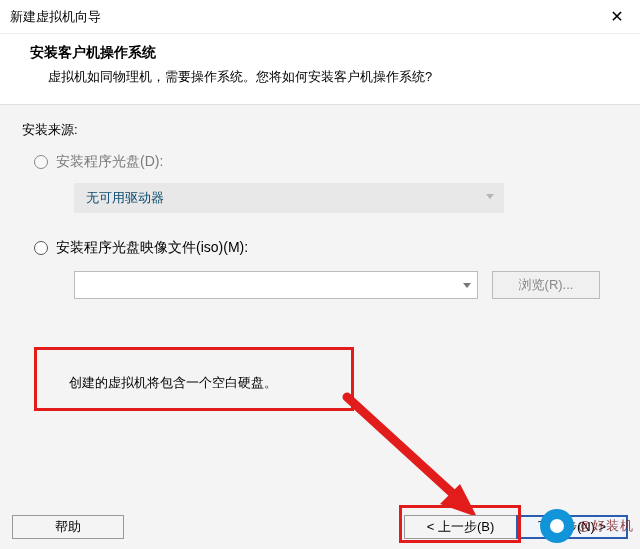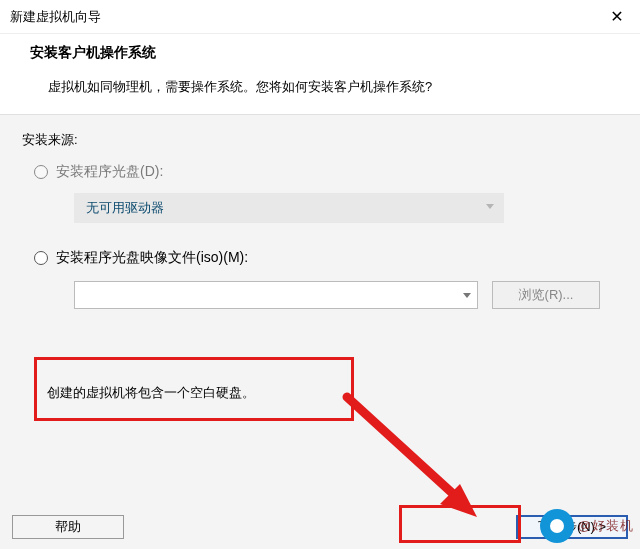--- a/index.html
+++ b/index.html
@@ -49,21 +49,21 @@
 
   
   .header {
     background: #fff;
     padding: 10px 30px 18px 30px;
     border-bottom: 1px solid #e0e0e0;
   }
   .header .heading {
     font-weight: bold;
     font-size: 14px;
-    margin-bottom: 16px;
+    margin-bottom: 6px;
   }
   .header .subheading {
     font-size: 13px;
     margin-left: 18px;
   }
 
   
   .body {
     padding: 16px 22px 0 22px;
   }
@@ -169,20 +169,21 @@
   .later-block {
     margin-top: 48px;
     margin-left: 12px;
     width: 320px;
     padding: 14px 14px 16px 10px;
     border: 3px solid #e21b1b;
     position: relative;
   }
   .later-block .option-row { margin-left: 0; }
   .later-note {
+    margin-left: 22px;
     margin-top: 10px;
     font-size: 13px;
   }
 
   
   .red-arrow {
     position: absolute;
     left: 342px;
     top: 392px;
     width: 150px;
@@ -300,20 +301,23 @@
   <svg class="red-arrow" viewBox="0 0 150 130">
     <path d="M 5 5 L 120 110" stroke="#e21b1b" stroke-width="9" fill="none" stroke-linecap="round"></path>
     <polygon points="135,125 98,112 118,92" fill="#e21b1b"></polygon>
   </svg>
 
   <div class="footer">
     <div class="btn help">
       <span>帮助</span>
     </div>
     <div class="spacer"></div>
+    <div class="btn back">
+      <span>&lt; 上一步(B)</span>
+    </div>
     <div class="btn next">
       <span>下一步(N) &gt;</span>
     </div>
   </div>
 
   <div class="next-highlight" style="left:399px; bottom:6px; width:122px; height:38px;"></div>
 
   <div class="badge">
     <div class="badge-circle">
       <div class="badge-circle-inner"></div>

